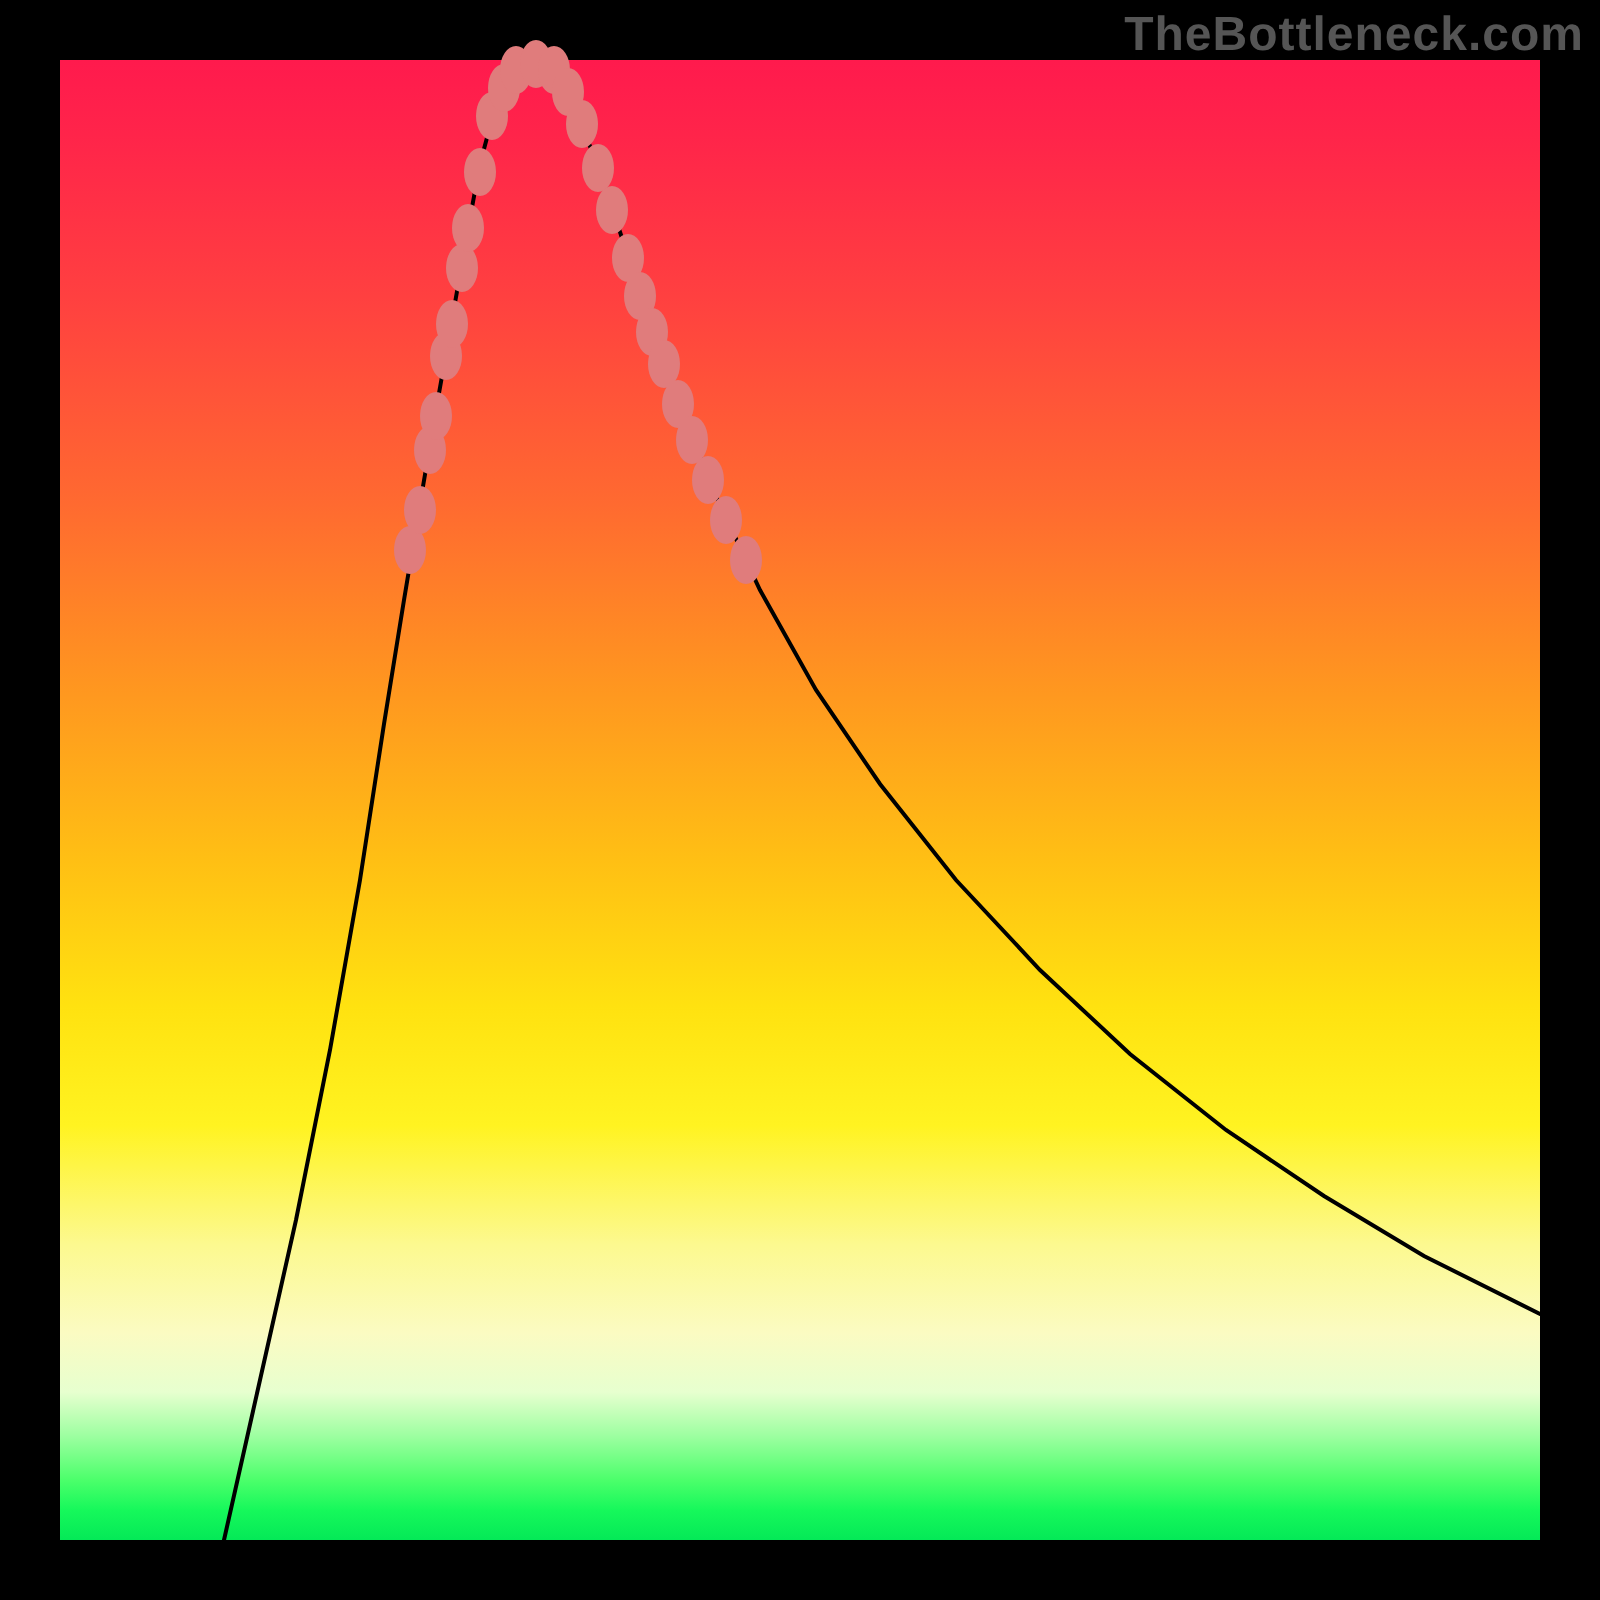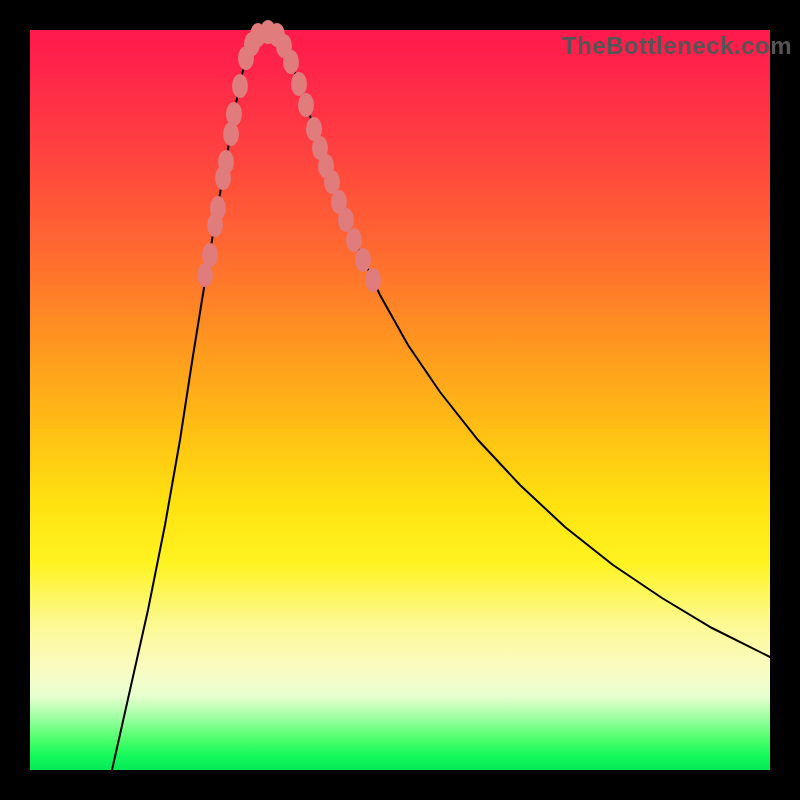--- a/index.html
+++ b/index.html
@@ -47,21 +47,20 @@
   }
   .watermark {
     position: absolute;
     top: 4px;
     right: 8px;
     color: #555;
     font-size: 24px;
     font-weight: 600;
     letter-spacing: 0.5px;
     pointer-events: none;
-    margin-top: 28px;
   }
   svg.curves {
     position: absolute;
     left: 0;
     top: 0;
     width: 740px;
     height: 740px;
     overflow: visible;
   }
   .curve {

